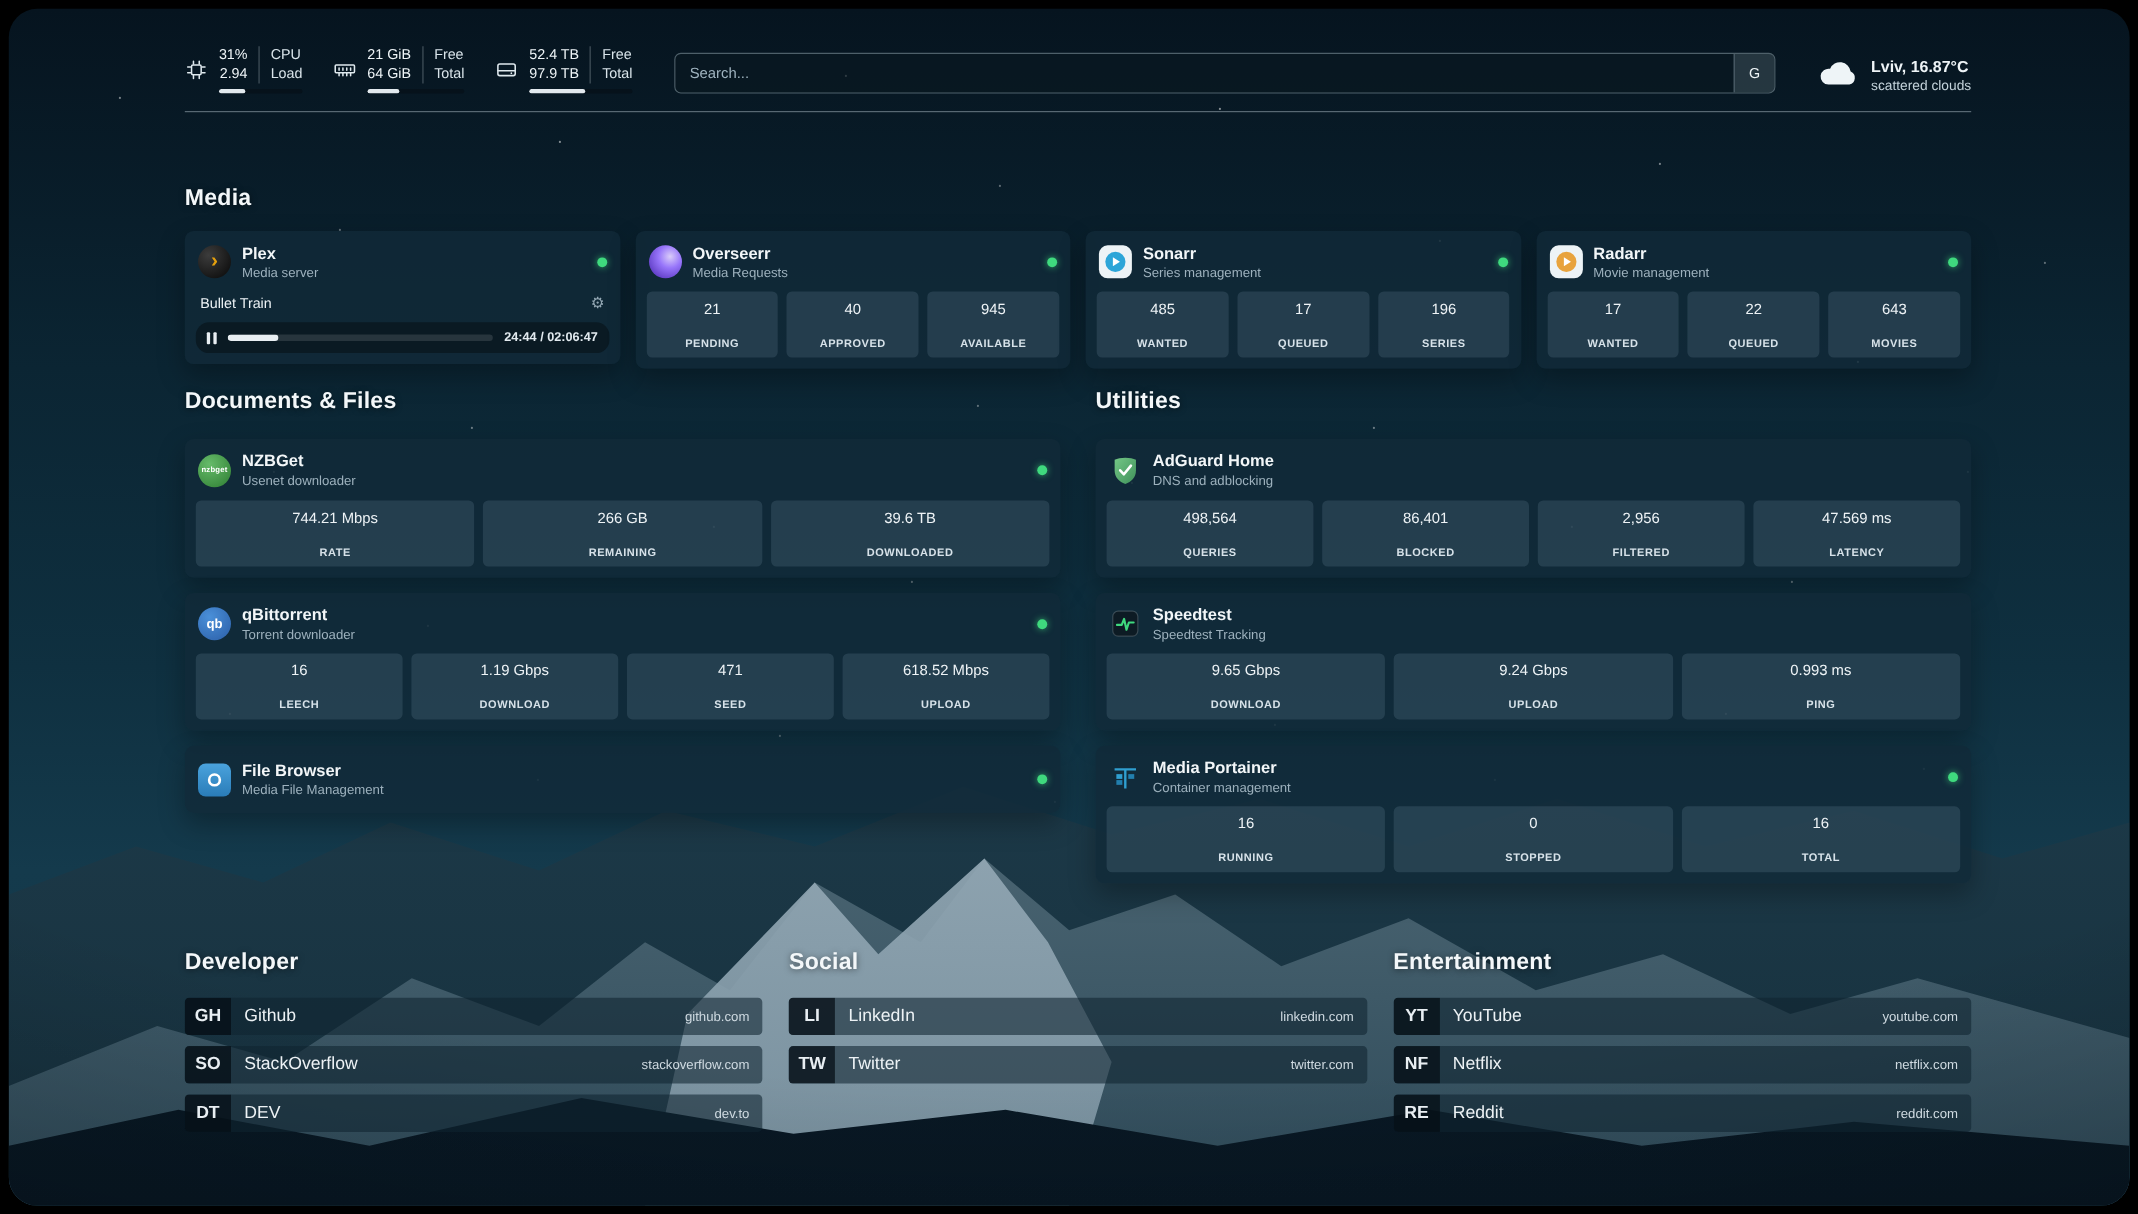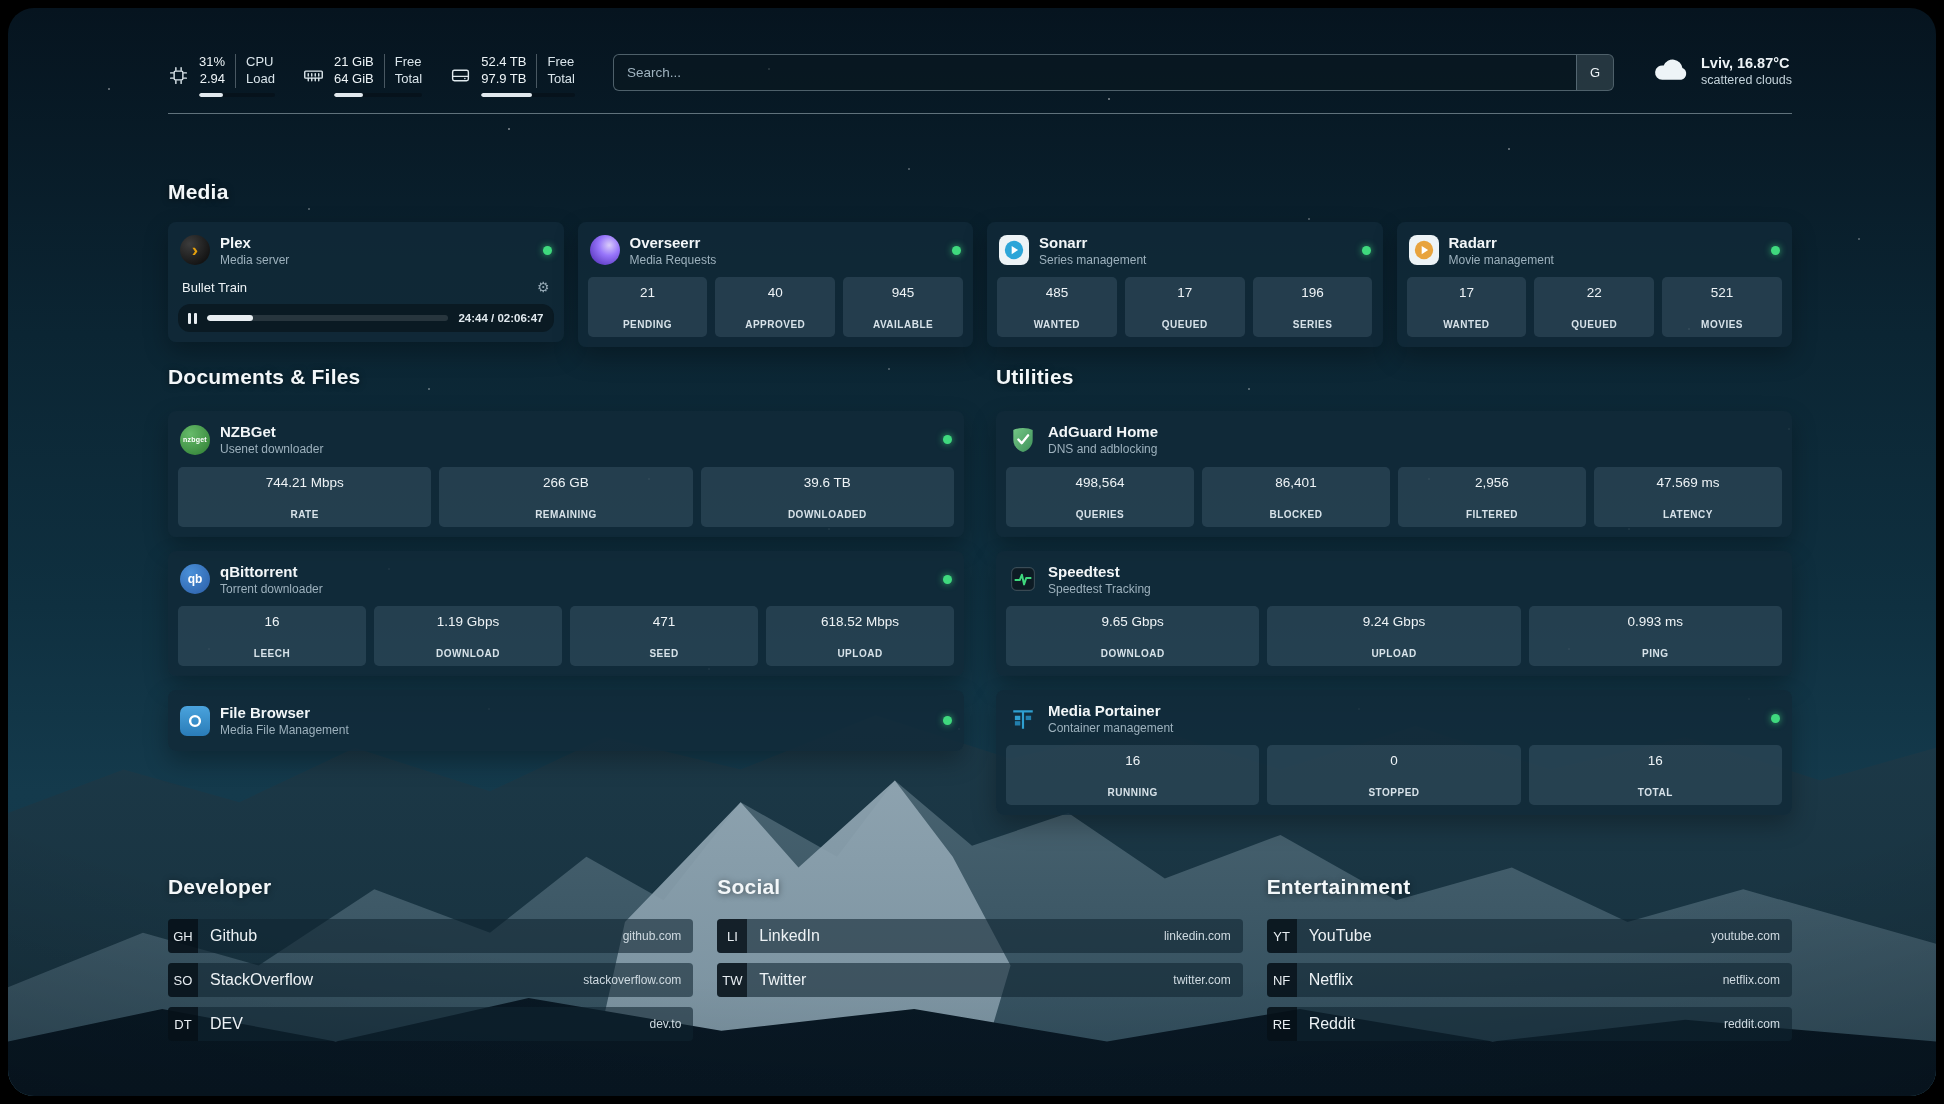--- a/index.html
+++ b/index.html
@@ -26,21 +26,21 @@
     clip-path:polygon(0 100%,0 90%,7% 85%,13% 88%,19% 81%,25% 85%,30% 78%,34% 82%,38% 73%,43% 78%,46% 71%,50% 77%,55% 74%,60% 80%,66% 76%,72% 82%,78% 79%,84% 84%,90% 81%,100% 86%,100% 100%);}
   .mtn-peak{background:linear-gradient(180deg,#d6e0e7 0%,#aebfca 40%,#7d95a3 100%);opacity:.9;
     clip-path:polygon(30% 100%,32% 84%,38% 73%,41% 79%,46% 71%,49% 78%,52% 88%,50% 100%);}
   .mtn-fore{background:linear-gradient(180deg,#16303e 0%,#0a1b26 70%,#081723 100%);
     clip-path:polygon(0 100%,0 95%,8% 92%,17% 95%,27% 91%,37% 94%,47% 92%,57% 95%,67% 92%,77% 95%,87% 93%,100% 95%,100% 100%);}
   .vignette{background:radial-gradient(130% 100% at 50% 35%,rgba(0,0,0,0) 55%,rgba(0,0,0,.38) 100%);}
 
   .content{position:relative;z-index:2;height:100%;padding:0 144px 0 160px;}
 
   
-  .topbar{display:flex;align-items:flex-start;padding-top:46px;}
+  .topbar{display:flex;align-items:flex-end;padding-top:34px;}
   .resources{display:flex;gap:28px;}
   .res{display:flex;align-items:center;gap:10px;color:#e8f0f4;}
   .res-icon{display:flex;align-items:center;}
   .res-cols{display:flex;font-size:13px;line-height:1.3;}
   .res-vals{display:flex;flex-direction:column;align-items:flex-end;padding-right:10px;color:#eef4f7;}
   .res-labels{display:flex;flex-direction:column;border-left:1px solid rgba(230,240,246,.3);padding-left:10px;color:#d9e4ea;}
   .res-bar{margin-top:5px;height:4px;border-radius:2px;background:rgba(6,16,24,.7);overflow:hidden;}
   .res-bar-fill{height:100%;background:#e2e9ee;border-radius:2px;}
 
   .search{flex:1;margin:0 38px;height:37px;display:flex;align-items:center;border-radius:6px;overflow:hidden;
@@ -98,22 +98,22 @@
   .nzbget-i{border-radius:50%;background:radial-gradient(circle at 35% 30%,#66bb6a,#2e7d32);font-size:7px;font-weight:700;letter-spacing:.2px;}
   .qb-i{border-radius:50%;background:radial-gradient(circle at 35% 30%,#4a90d9,#2b5ea7);font-size:12px;}
   .fb-i{background:linear-gradient(180deg,#4aa3dd,#2a7cb8);border-radius:7px;}
   .speedtest-i,.adguard-i,.portainer-i{background:transparent;}
 
   
   .bookmarks{margin-top:60px;display:grid;grid-template-columns:repeat(3,1fr);gap:0 24px;padding-bottom:56px;}
   .bm-col .section-title{margin-bottom:20px;}
   .bm-item{display:flex;align-items:center;height:34px;margin-bottom:10px;border-radius:4px;overflow:hidden;
     background:rgba(15,36,48,.58);cursor:pointer;text-decoration:none;}
-  .bm-abbr{width:30px;align-self:stretch;display:flex;align-items:center;justify-content:center;
-    background:rgba(4,13,19,.72);color:#e8eef2;font-size:13px;font-weight:400;}
+  .bm-abbr{width:42px;align-self:stretch;display:flex;align-items:center;justify-content:center;
+    background:rgba(4,13,19,.72);color:#e8eef2;font-size:16px;font-weight:700;}
   .bm-name{margin-left:12px;font-size:16px;color:#edf2f5;}
   .bm-url{margin-left:auto;margin-right:12px;font-size:12px;color:#cfdae1;}
 </style>
 </head>
 <body>
 
 <div class="screen">
   <div class="bg">
     <div class="stars"></div>
     <div class="mtn mtn-far"></div>
@@ -324,21 +324,21 @@
           <div class="stats">
             <div class="stat">
               <div class="stat-value">17</div>
               <div class="stat-label">WANTED</div>
             </div>
             <div class="stat">
               <div class="stat-value">22</div>
               <div class="stat-label">QUEUED</div>
             </div>
             <div class="stat">
-              <div class="stat-value">521</div>
+              <div class="stat-value">643</div>
               <div class="stat-label">MOVIES</div>
             </div>
           </div>
         </div>
 
       </div>
     </section>
 
     <div class="two-col">
 

